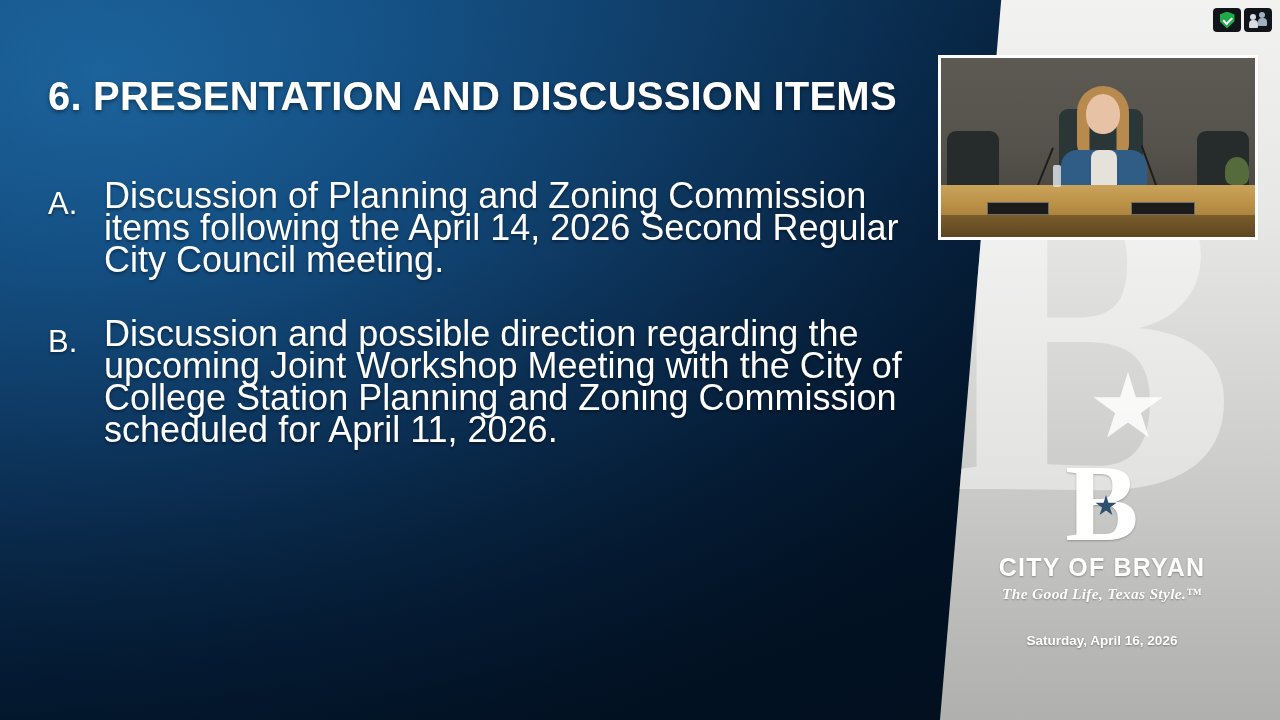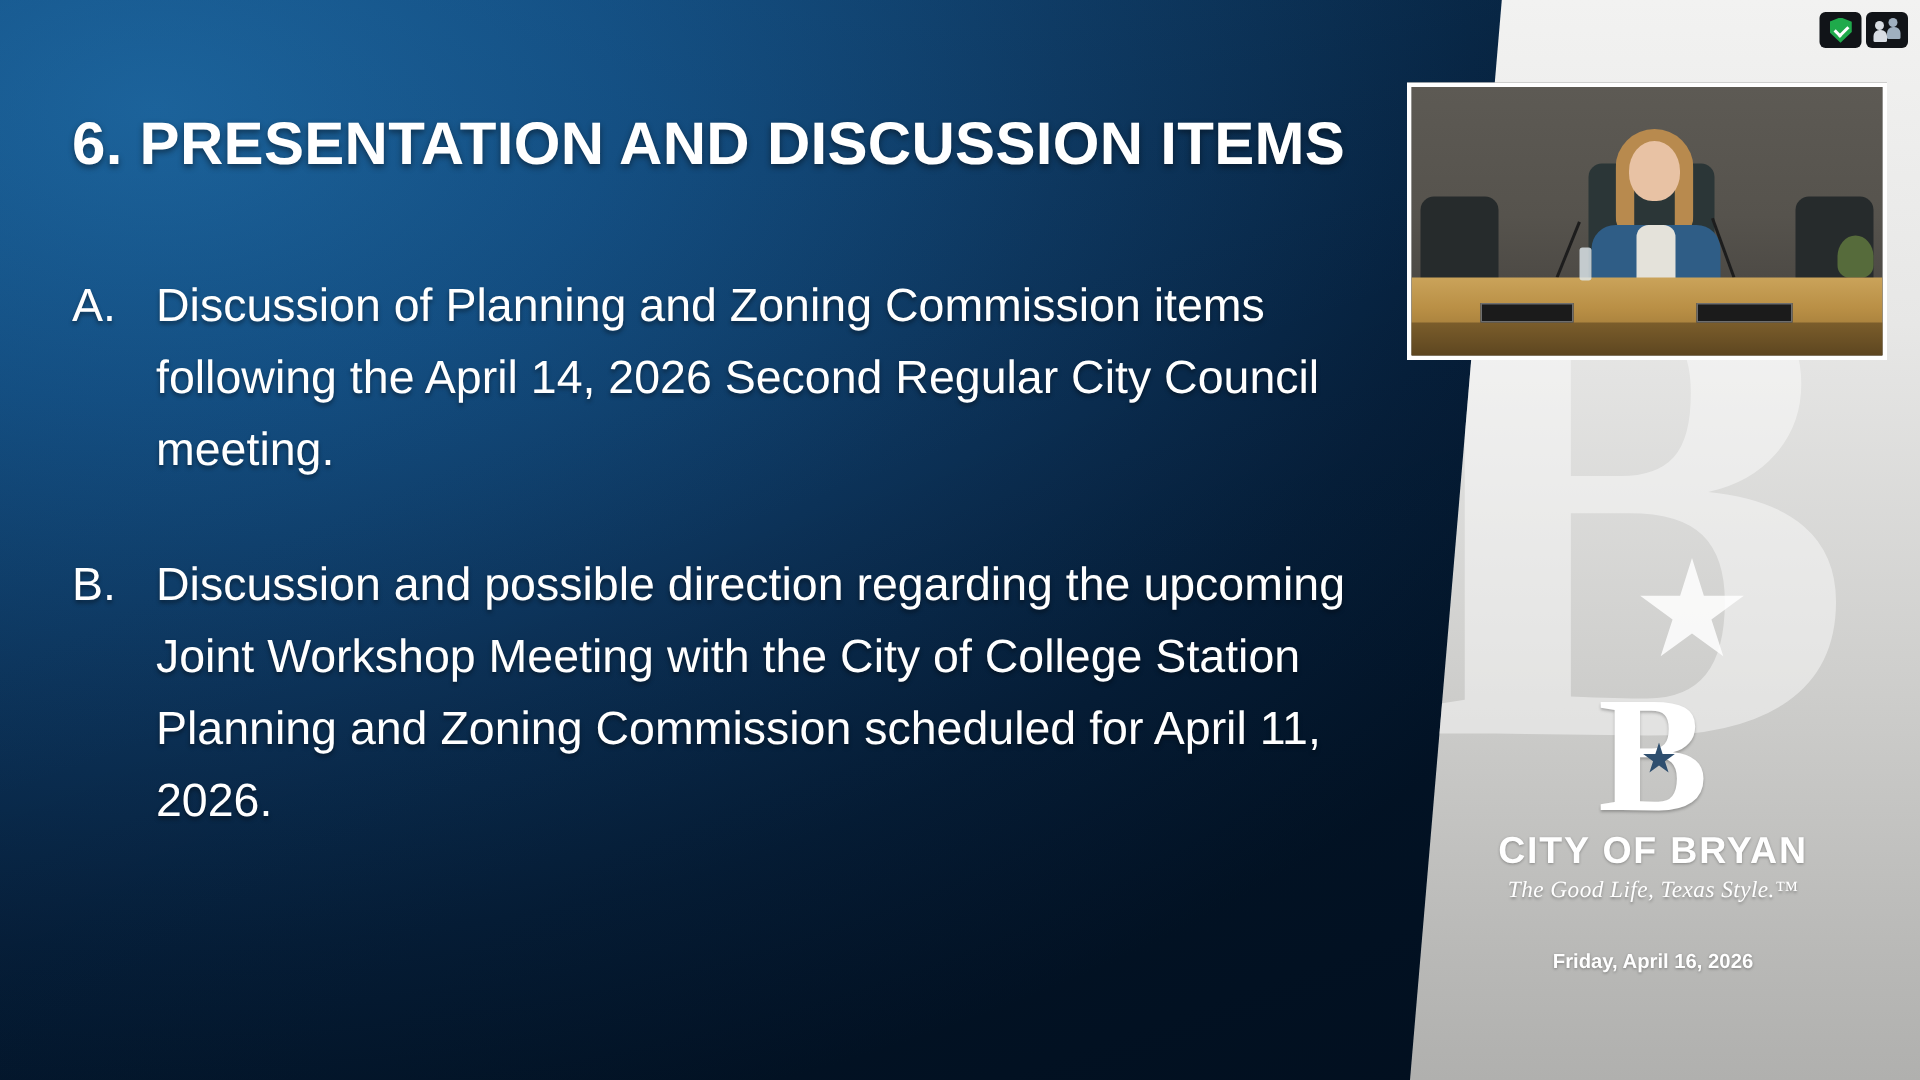--- a/index.html
+++ b/index.html
@@ -89,21 +89,21 @@
     font-size: 25px;
     font-weight: bold;
     letter-spacing: 1.2px;
     color: #ffffff;
     text-shadow: 0 1px 2px rgba(0,0,0,0.3);
   }
   .city-tagline {
     margin-top: 3px;
     font-family: "Liberation Serif", serif;
     font-style: italic;
-    font-weight: normal;
+    font-weight: bold;
     font-size: 15.5px;
     letter-spacing: 0.3px;
     color: #ffffff;
     text-shadow: 0 1px 2px rgba(0,0,0,0.3);
   }
   .meeting-date {
     margin-top: 30px;
     font-size: 13.5px;
     font-weight: bold;
     color: #ffffff;
@@ -134,22 +134,22 @@
   .item-letter {
     width: 56px;
     flex: 0 0 56px;
     font-size: 31px;
     font-weight: normal;
     color: #ffffff;
     line-height: 48px;
     text-shadow: 0 2px 3px rgba(0,0,0,0.4);
   }
   .item-text {
-    font-size: 31px;
-    line-height: 48px;
+    font-size: 36px;
+    line-height: 32px;
     color: #ffffff;
     text-shadow: 0 2px 3px rgba(0,0,0,0.4);
   }
 
   
   .video-inset {
     position: absolute;
     left: 938px; top: 55px;
     width: 320px; height: 185px;
     border: 3px solid #ffffff;
@@ -302,21 +302,21 @@
     <div class="watermark-b">B</div>
     <div class="watermark-star"></div>
 
     <div class="logo-block">
       <div class="logo-mark">
         <span class="b-letter">B</span>
         <span class="b-star"></span>
       </div>
       <div class="city-name">CITY OF BRYAN</div>
       <div class="city-tagline">The Good Life, Texas Style.™</div>
-      <div class="meeting-date">Friday, April 16, 2026</div>
+      <div class="meeting-date">Saturday, April 16, 2026</div>
     </div>
   </div>
 
   <div class="slide-title">6. PRESENTATION AND DISCUSSION ITEMS</div>
 
   <div class="items">
     <div class="item">
       <div class="item-letter">A.</div>
       <div class="item-text">Discussion of Planning and Zoning Commission items following the April 14, 2026 Second Regular City Council meeting.</div>
     </div>

